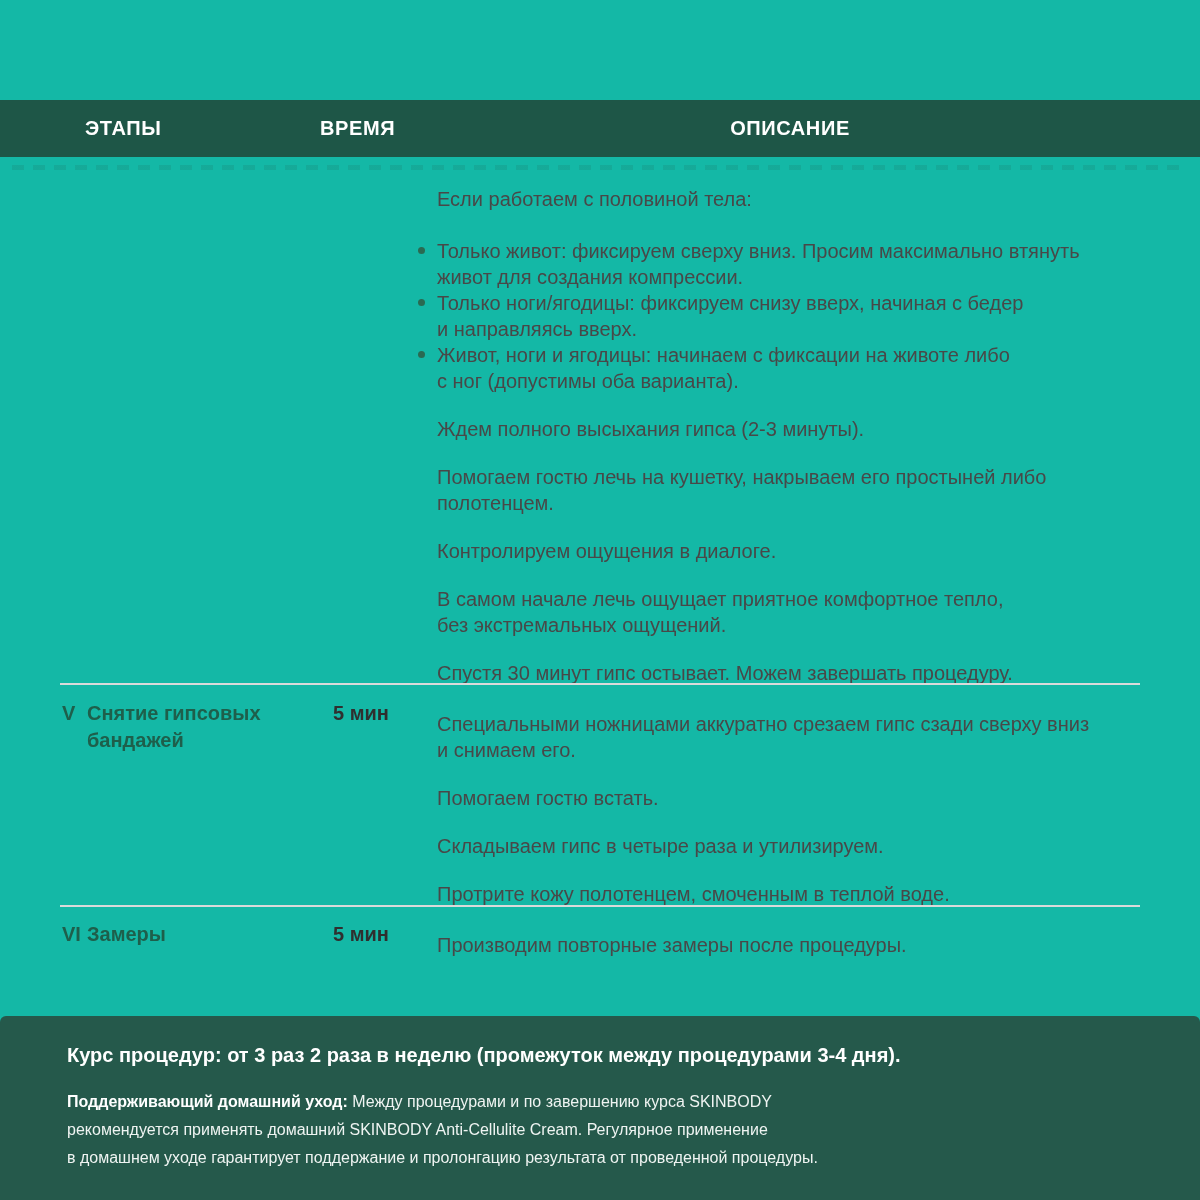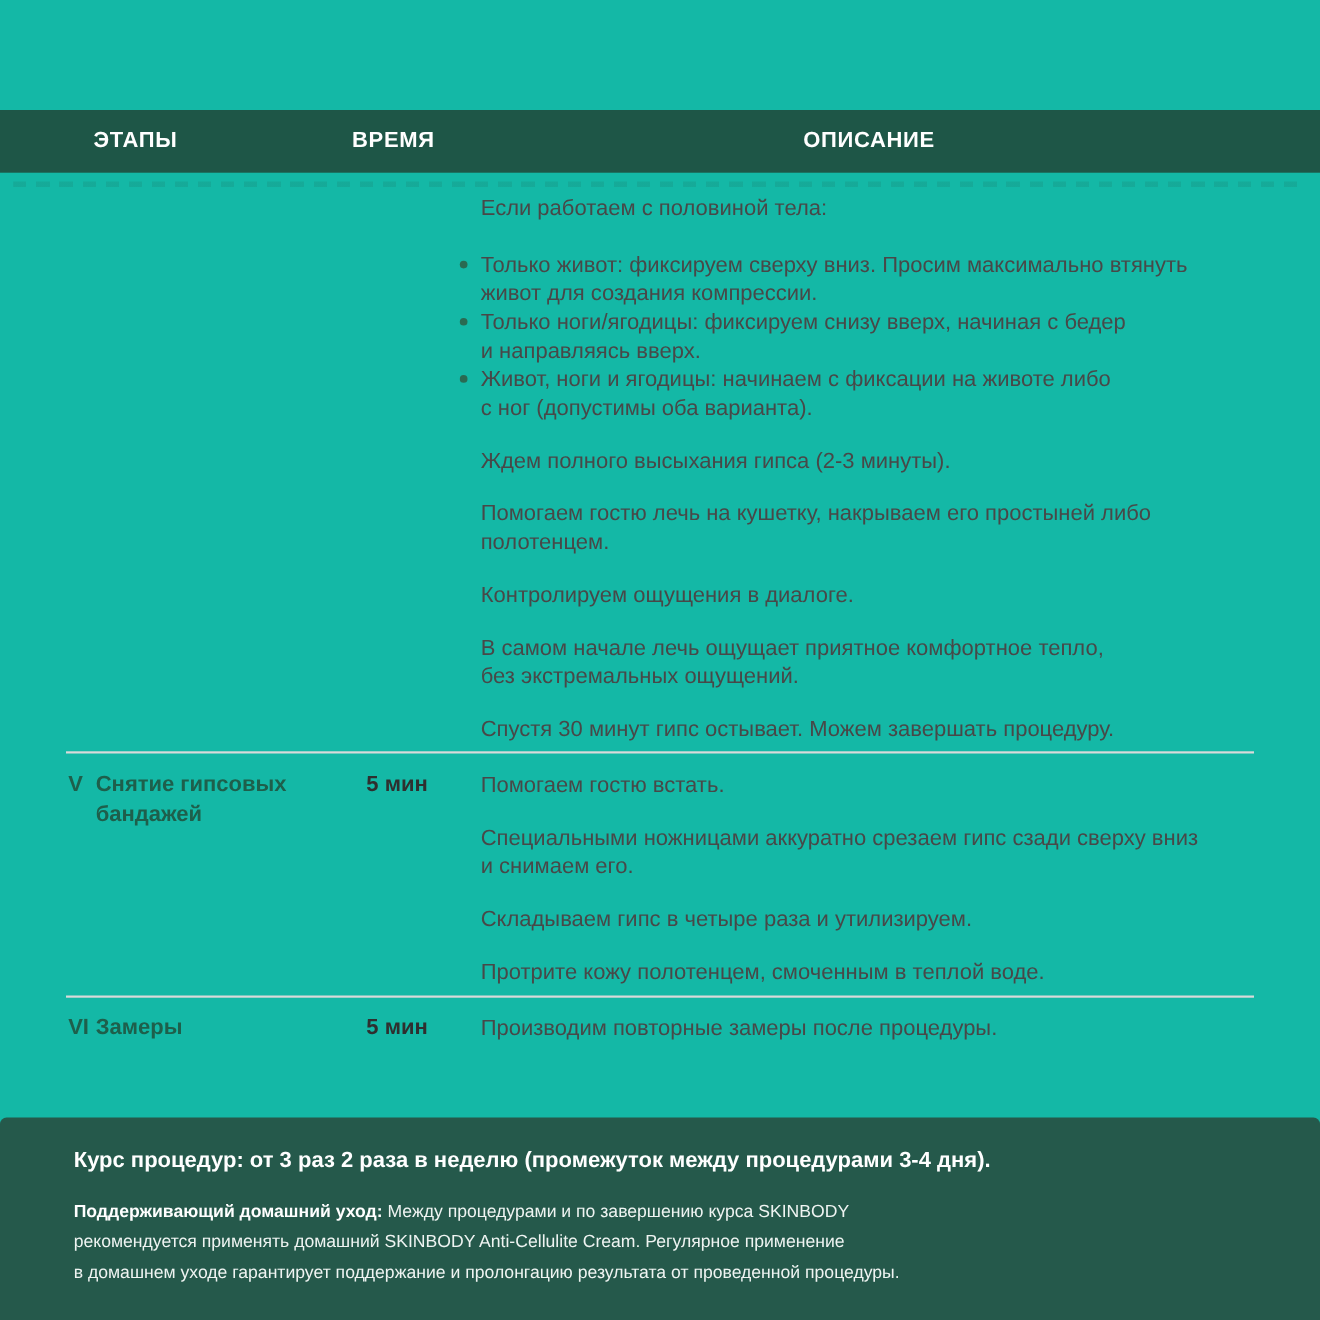--- a/index.html
+++ b/index.html
@@ -20,21 +20,21 @@
      background:repeating-linear-gradient(90deg, rgba(30,86,71,.14) 0 12px,
                 rgba(30,86,71,0) 12px 21px);}
 
   .pre{white-space:pre-line;}
 
   
   .desc-col{position:absolute;left:437px;width:710px;color:#484848;
             font-size:20px;line-height:26px;}
   .cont-desc{top:176px;}
   .para{margin:22px 0 0;}
-  .para:first-child{margin-top:0;}
+  .para:first-child{margin-top:10px;}
   .bullets{margin:26px 0 0;padding:0;list-style:none;}
   .bullets li{position:relative;margin:0;}
   .bullets li::before{content:"";position:absolute;left:-19px;top:9px;width:7px;height:7px;
                       border-radius:50%;background:#2A6A52;}
 
   
   .divider{position:absolute;left:60px;width:1080px;height:2px;background:#DADADA;}
   .divider-1{top:683px;}
   .divider-2{top:905px;}
 
@@ -94,23 +94,23 @@
 
   <div class="divider divider-1"></div>
 
   <div class="stage-cell stage-v">
     <span class="numeral">V</span>
     <span class="stage-name pre">Снятие гипсовых
 бандажей</span>
   </div>
   <div class="time-cell time-v">5 мин</div>
   <div class="desc-col desc-v">
-    <p class="para pre">Помогаем гостю встать.</p>
     <p class="para pre">Специальными ножницами аккуратно срезаем гипс сзади сверху вниз
 и снимаем его.</p>
+    <p class="para pre">Помогаем гостю встать.</p>
     <p class="para pre">Складываем гипс в четыре раза и утилизируем.</p>
     <p class="para pre">Протрите кожу полотенцем, смоченным в теплой воде.</p>
   </div>
 
   <div class="divider divider-2"></div>
 
   <div class="stage-cell stage-vi">
     <span class="numeral">VI</span>
     <span class="stage-name pre">Замеры</span>
   </div>

